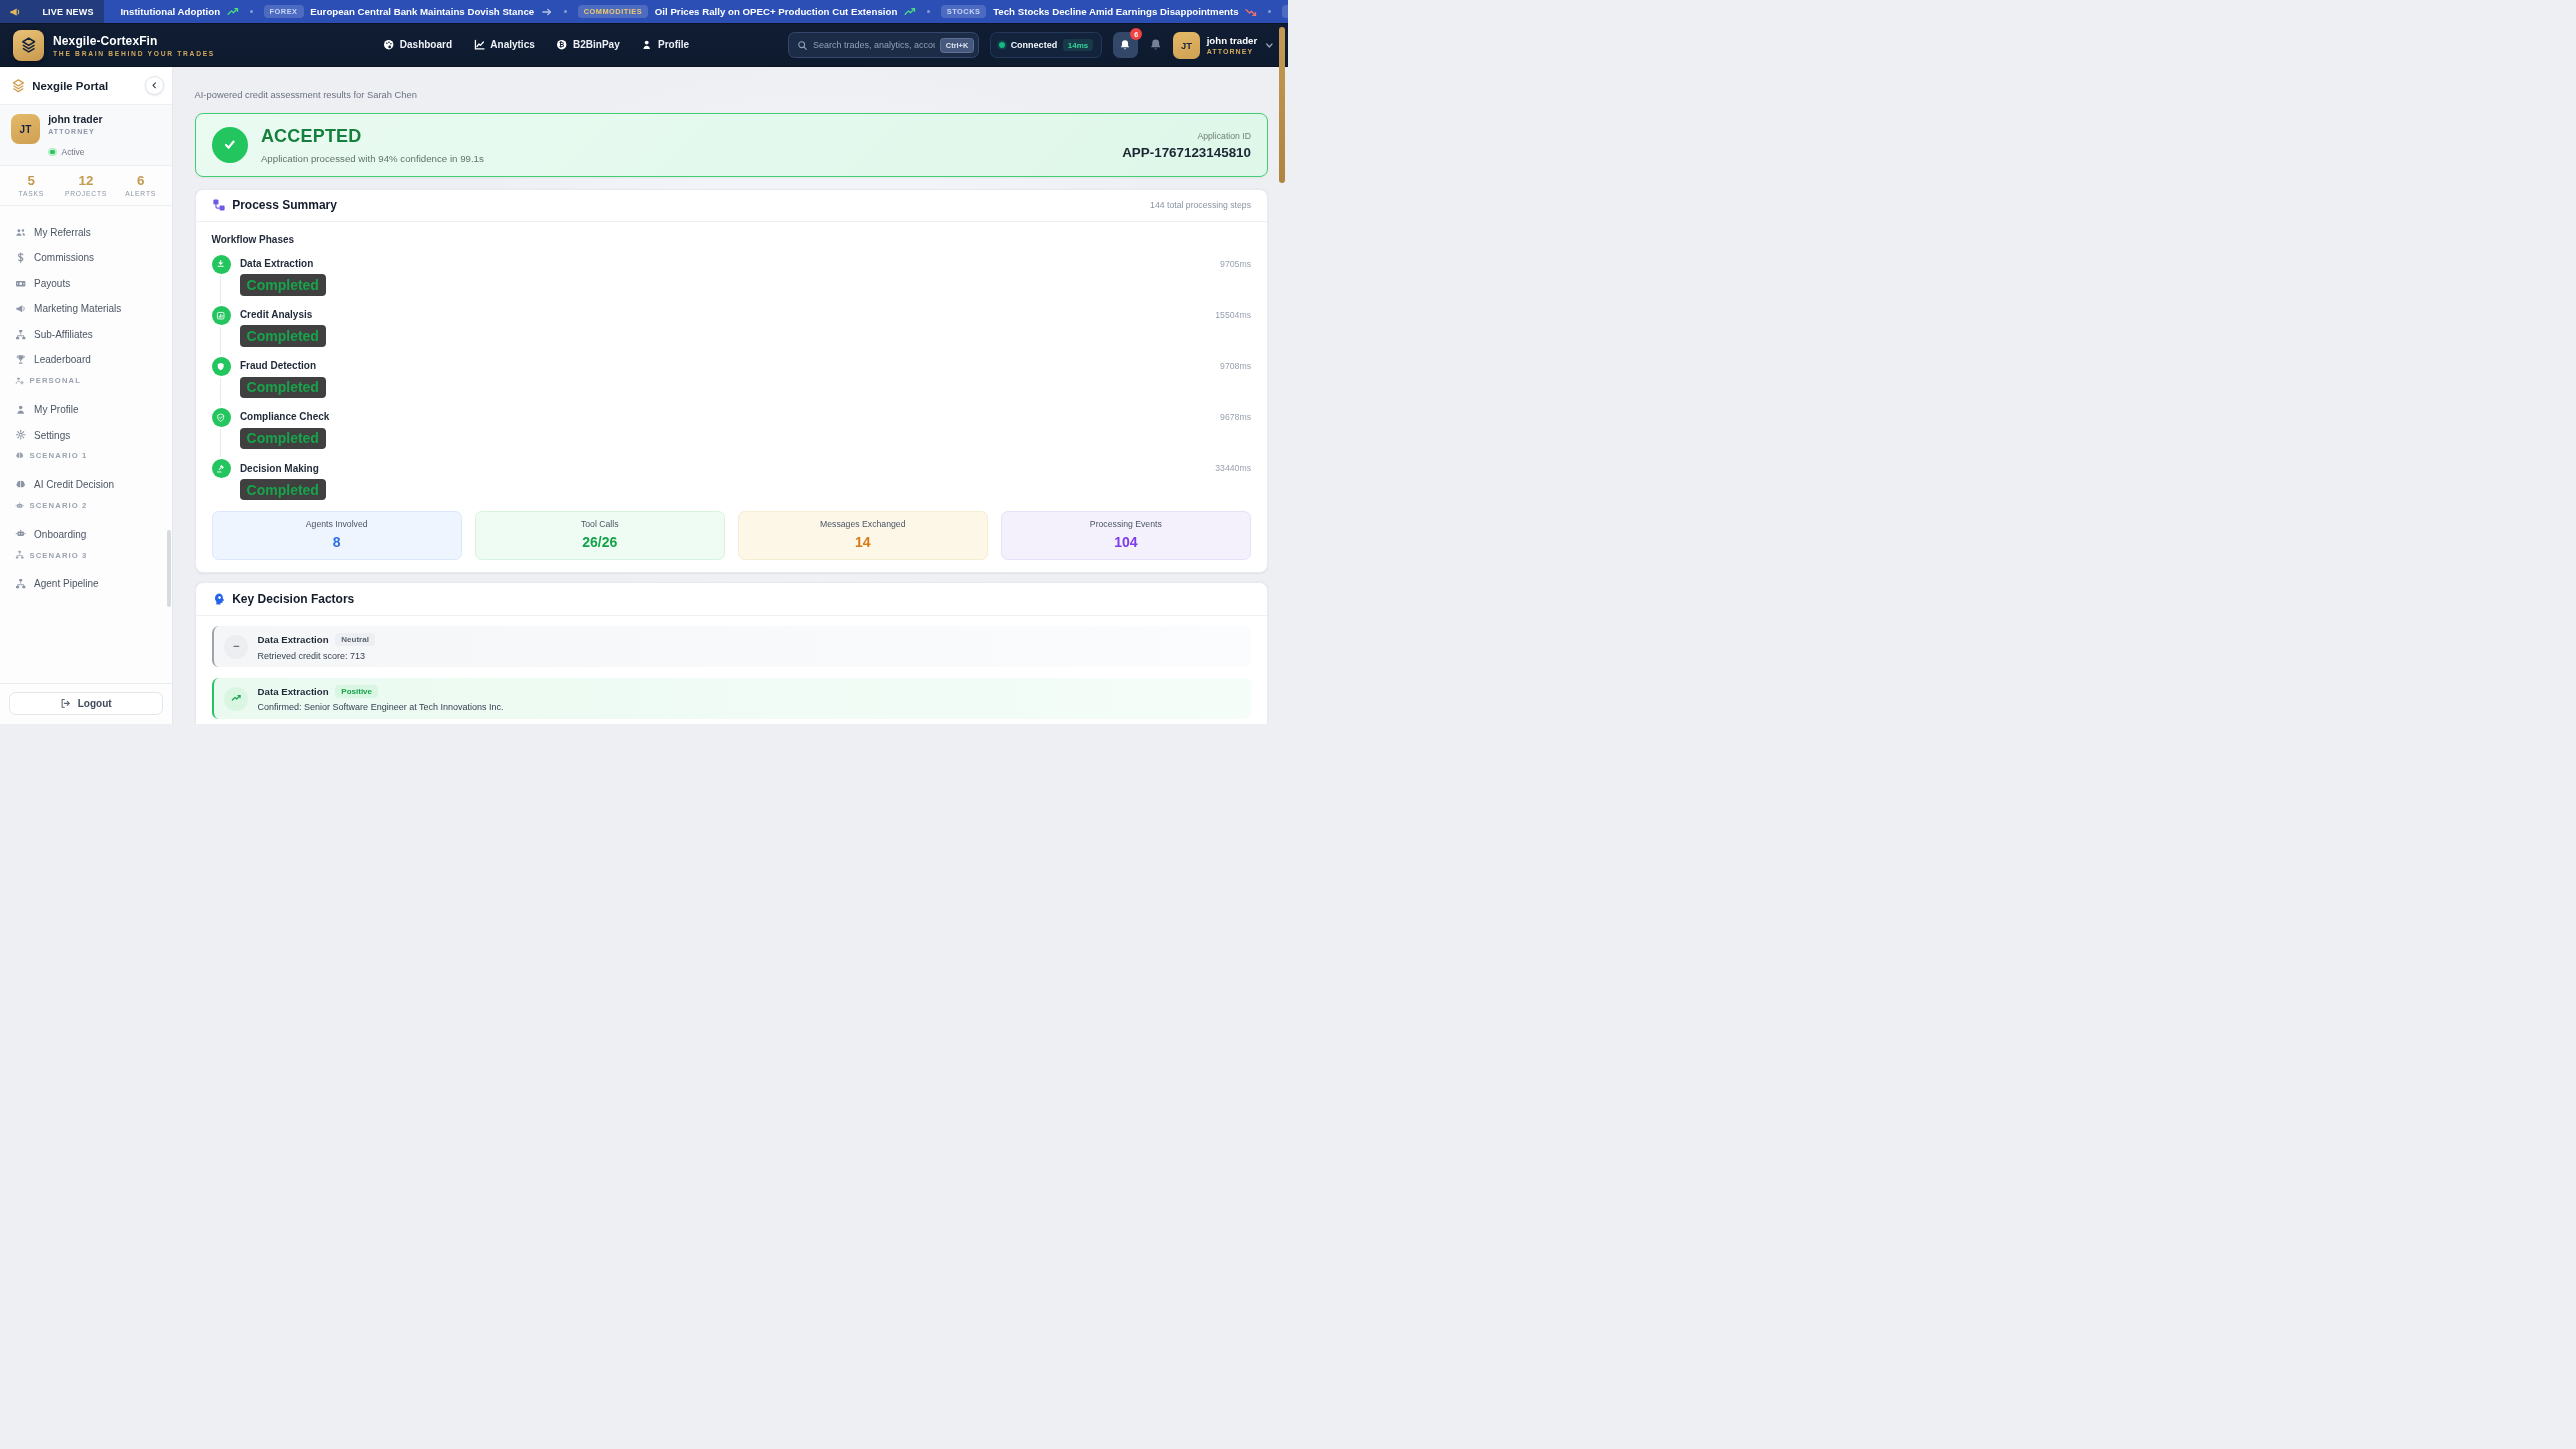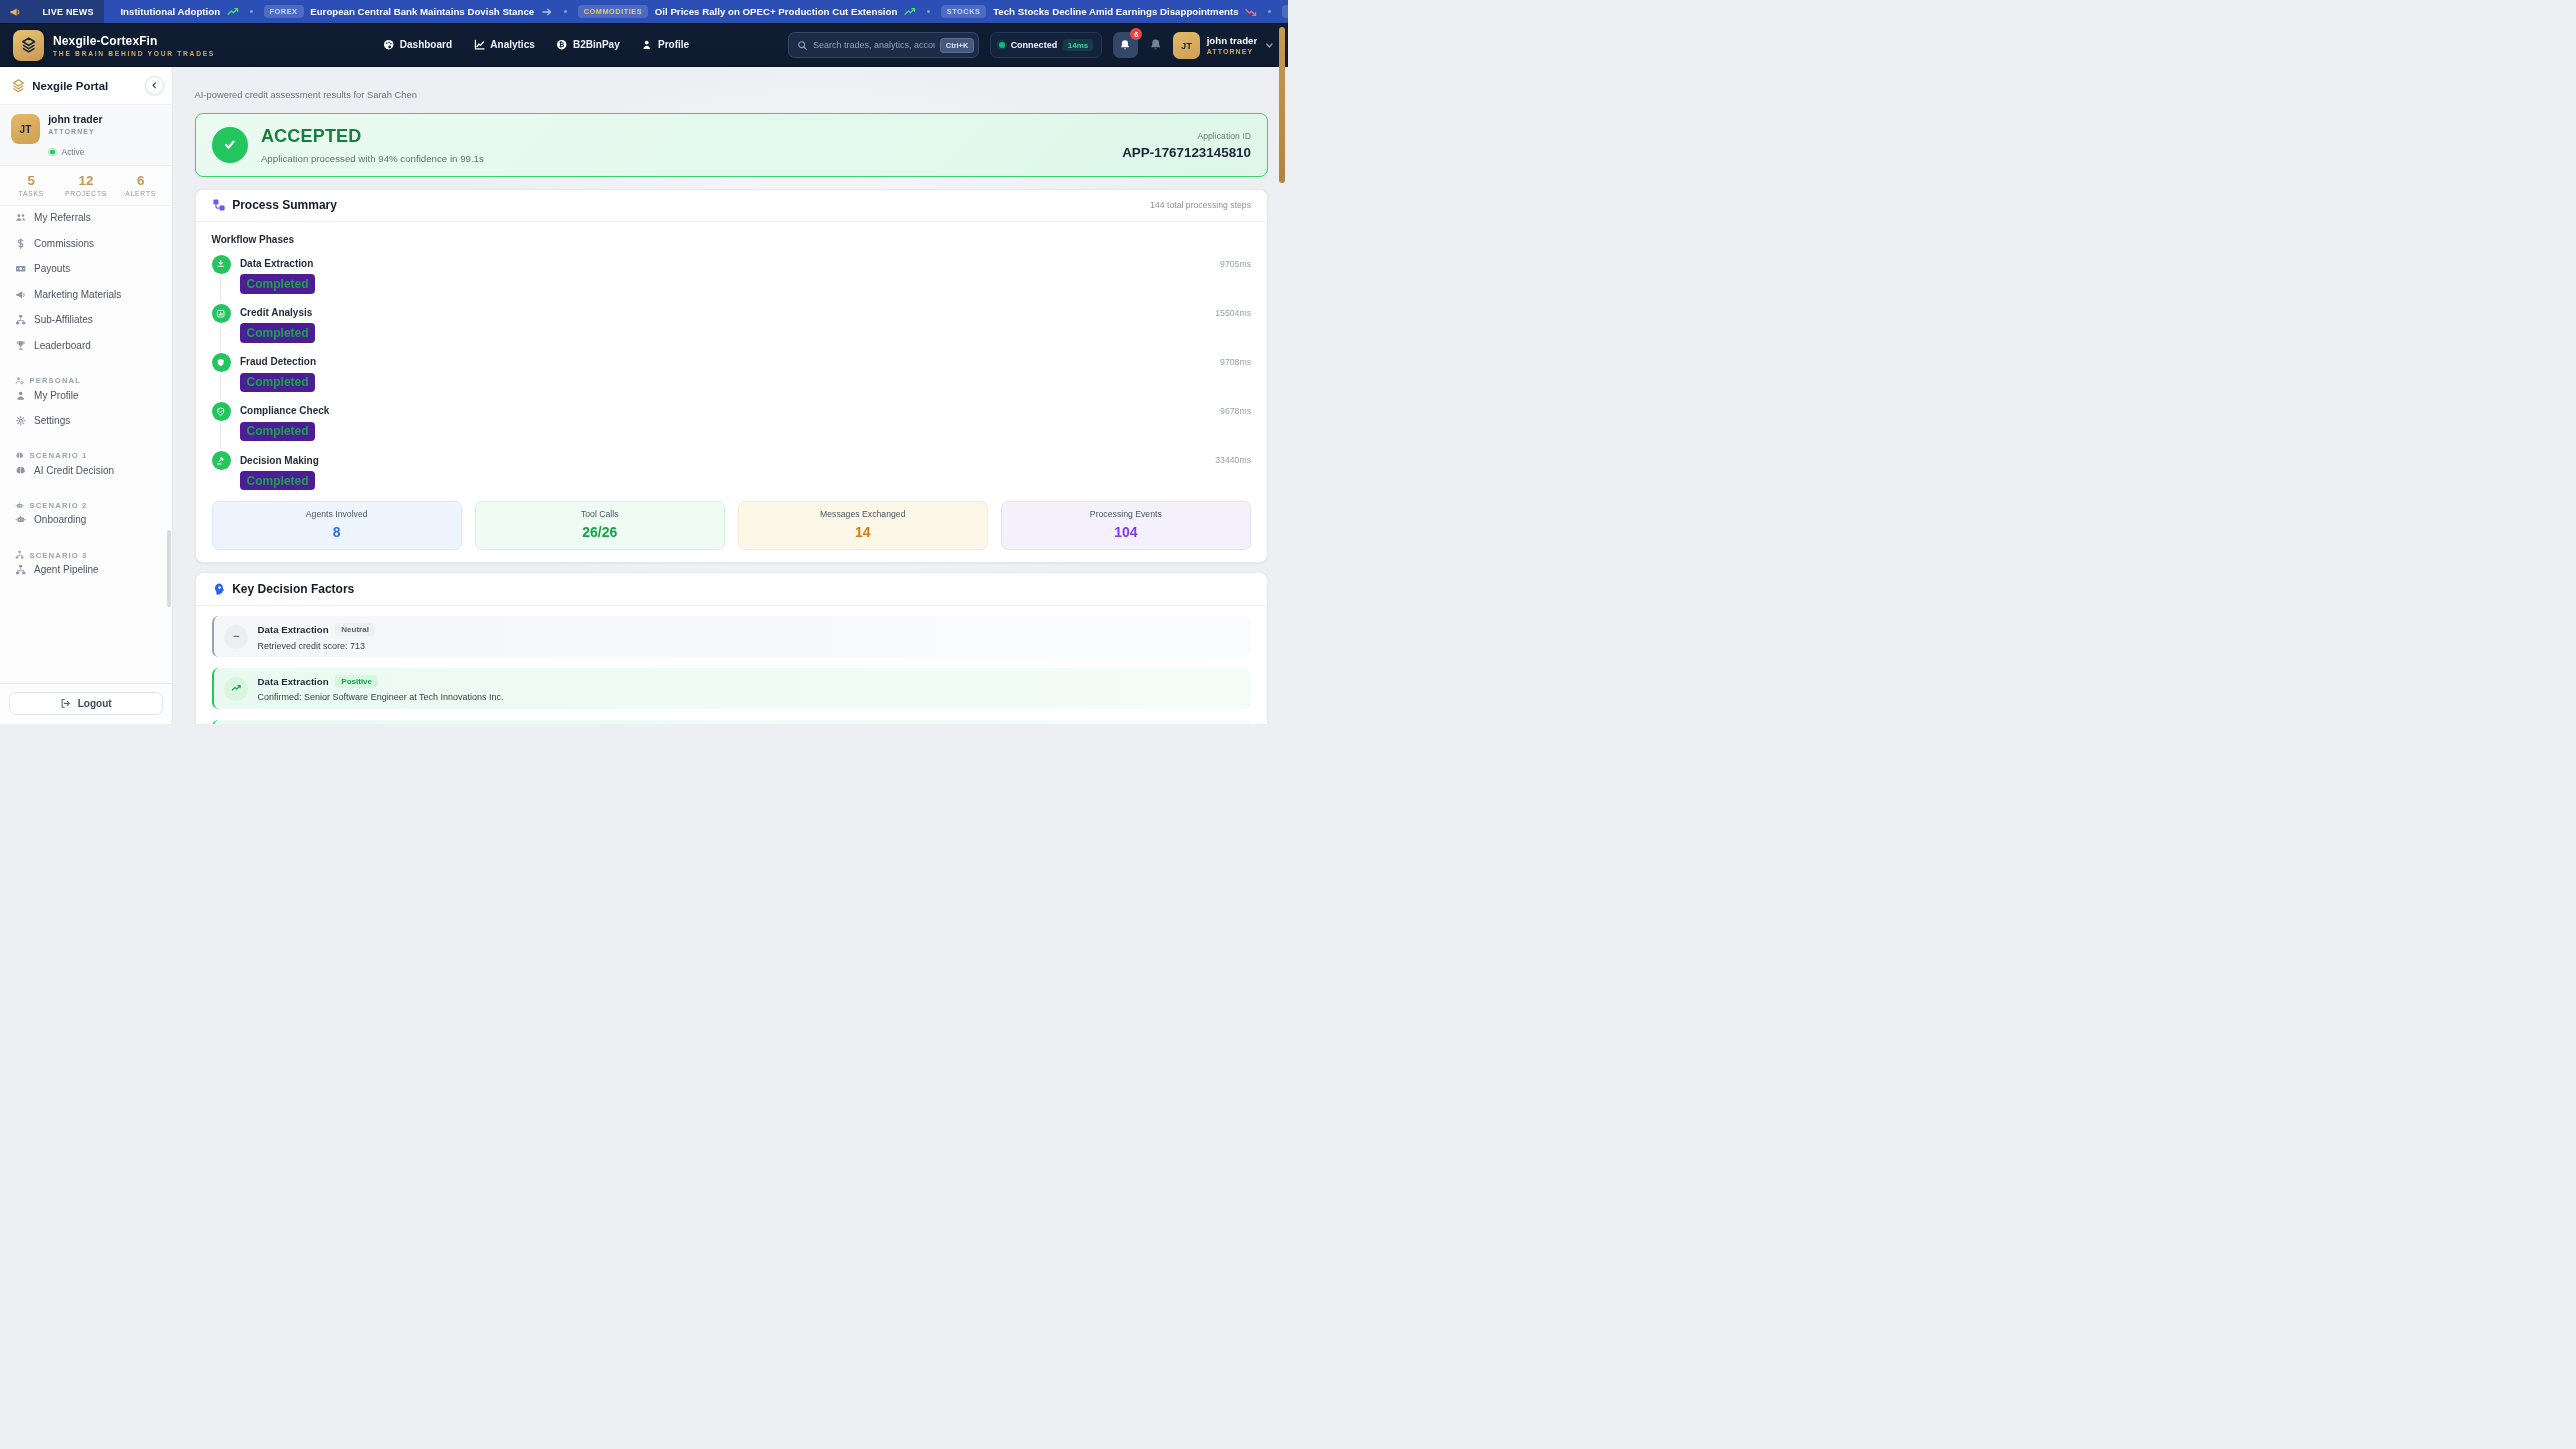--- a/index.html
+++ b/index.html
@@ -63,21 +63,21 @@
   .status-dot { width:8.7px; height:8.7px; border-radius:50%; background:#b9ecc8; display:flex; align-items:center; justify-content:center; }
   .status-dot i { width:4.7px; height:4.7px; border-radius:50%; background:#22c55e; }
   .p-status span { font-size:8.4px; color:#6b7280; }
   .side-stats { display:flex; border-bottom:0.7px solid #edf0f3; padding:6.7px 4px 8px; }
   .stat { flex:1; text-align:center; }
   .stat-val { color:#c49a4e; font-size:13.4px; font-weight:bold; }
   .stat-lab { color:#8c96a5; font-size:6.7px; letter-spacing:0.8px; margin-top:2.7px; }
   .side-menu { flex:1; overflow:hidden; padding:0 6.7px; }
   .menu-clip { height:6px; overflow:hidden; }
   .menu-clip .menu-item { margin-top:-19.5px; }
-  .menu-item { height:25.5px; display:flex; align-items:flex-start; gap:8px; padding:0 8px; border-radius:5.4px; color:#4b5563; font-size:10px; cursor:pointer; }
+  .menu-item { height:25.5px; display:flex; align-items:flex-end; gap:8px; padding:0 8px; border-radius:5.4px; color:#4b5563; font-size:10px; cursor:pointer; }
   .menu-item .ic { width:11.4px; height:11.4px; color:#8b95a5; flex:0 0 auto; }
   .sec-label { display:flex; align-items:center; gap:5.4px; margin:10.7px 8px 4px; color:#9aa3b0; font-size:7.7px; font-weight:bold; letter-spacing:1.1px; }
   .sec-label .ic { width:9.4px; height:9.4px; }
   .side-scroll { position:absolute; right:1.3px; top:463px; width:3.4px; height:77px; border-radius:2px; background:#d7dade; }
   .logout-zone { border-top:0.7px solid #e9ecef; padding:8px 9.4px 9.4px; background:#fdfdfe; }
   .logout-btn { width:100%; height:23px; border-radius:6.7px; border:0.7px solid #e2e6ea; background:#fff; display:flex; align-items:center; justify-content:center; gap:6.7px; color:#3f4a5a; font-size:10px; font-weight:bold; cursor:pointer; font-family:"Liberation Sans",sans-serif; }
   .logout-btn .ic { width:10.7px; height:10.7px; color:#5b6673; }
 
   
   .main { flex:1; position:relative; overflow:hidden; padding:16px 20px 0 21.5px; background:radial-gradient(ellipse 604px 402px at 58% 42%, #fafbfd 0%, #edeff3 70%); }
@@ -102,21 +102,21 @@
 
   .process-card { margin-top:12px; }
   .process-body { padding:12px 16px 12px; }
   .phases-label { font-size:10px; font-weight:bold; color:#1f2937; margin-bottom:9.4px; }
   .phases { position:relative; }
   .phases:before { content:""; position:absolute; left:8.7px; top:10.7px; bottom:29.5px; width:1.3px; background:#e7e9ed; }
   .phase { position:relative; display:flex; gap:9.4px; margin-bottom:10px; min-height:35px; }
   .phase-ic { width:19px; height:19px; border-radius:50%; background:#22c55e; display:flex; align-items:center; justify-content:center; flex:0 0 auto; z-index:1; box-shadow:0 0 0 2px #fff; }
   .phase-ic .ic { width:9.4px; height:9.4px; color:#fff; }
   .phase-name { font-size:10px; font-weight:bold; color:#1f2937; padding-top:3.4px; }
-  .pill { display:inline-block; margin-top:5.4px; background:#4c1d95; color:#17a34a; font-size:12px; font-weight:bold; border-radius:4px; padding:2.7px 6.7px; }
+  .pill { display:inline-block; margin-top:5.4px; background:#404040; color:#17a34a; font-size:14px; font-weight:bold; border-radius:4px; padding:2.7px 6.7px; }
   .phase-ms { margin-left:auto; font-size:8.7px; color:#98a1b0; padding-top:4px; }
 
   .proc-stats { display:flex; gap:12.7px; margin-top:10.7px; }
   .pstat { flex:1; border-radius:6.7px; text-align:center; padding:7.4px 5.4px 8.7px; border:0.7px solid transparent; }
   .pstat-label { font-size:8.7px; color:#4b5563; }
   .pstat-val { font-size:14px; font-weight:bold; margin-top:4.7px; }
   .pstat.blue { background:#eef5ff; border-color:#dbe7fb; } .pstat.blue .pstat-val { color:#2f6fe4; }
   .pstat.green { background:#effcf3; border-color:#d7f3e0; } .pstat.green .pstat-val { color:#17a34a; }
   .pstat.amber { background:#fdf7e8; border-color:#f6ecd1; } .pstat.amber .pstat-val { color:#d97a16; }
   .pstat.purple { background:#f4f1fc; border-color:#e7e1f8; } .pstat.purple .pstat-val { color:#7d3bec; }

